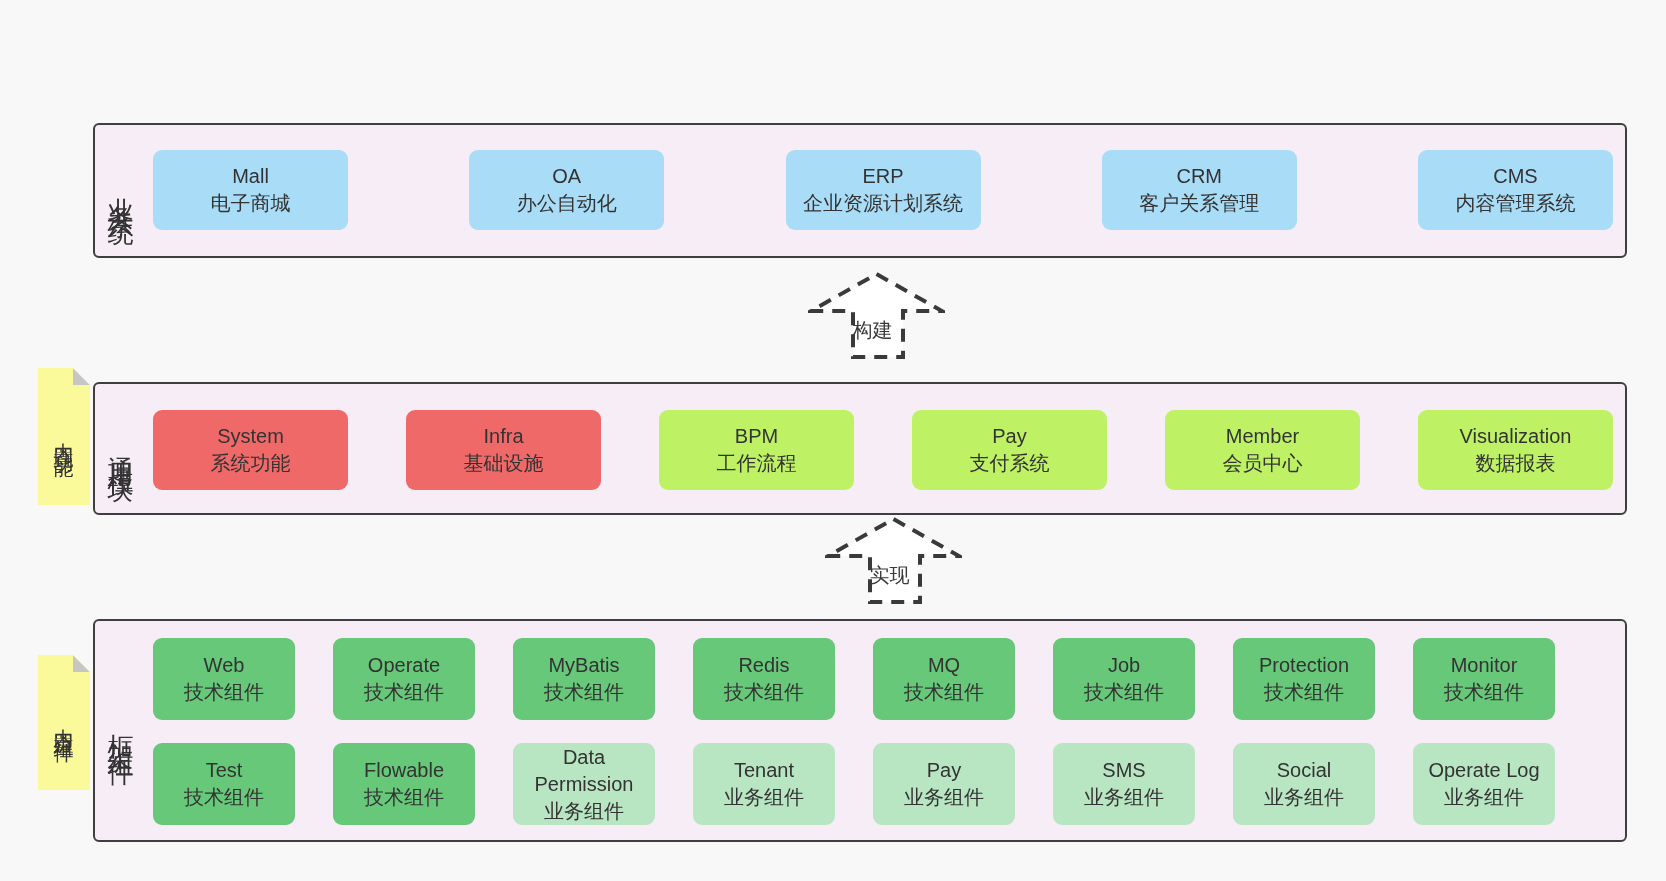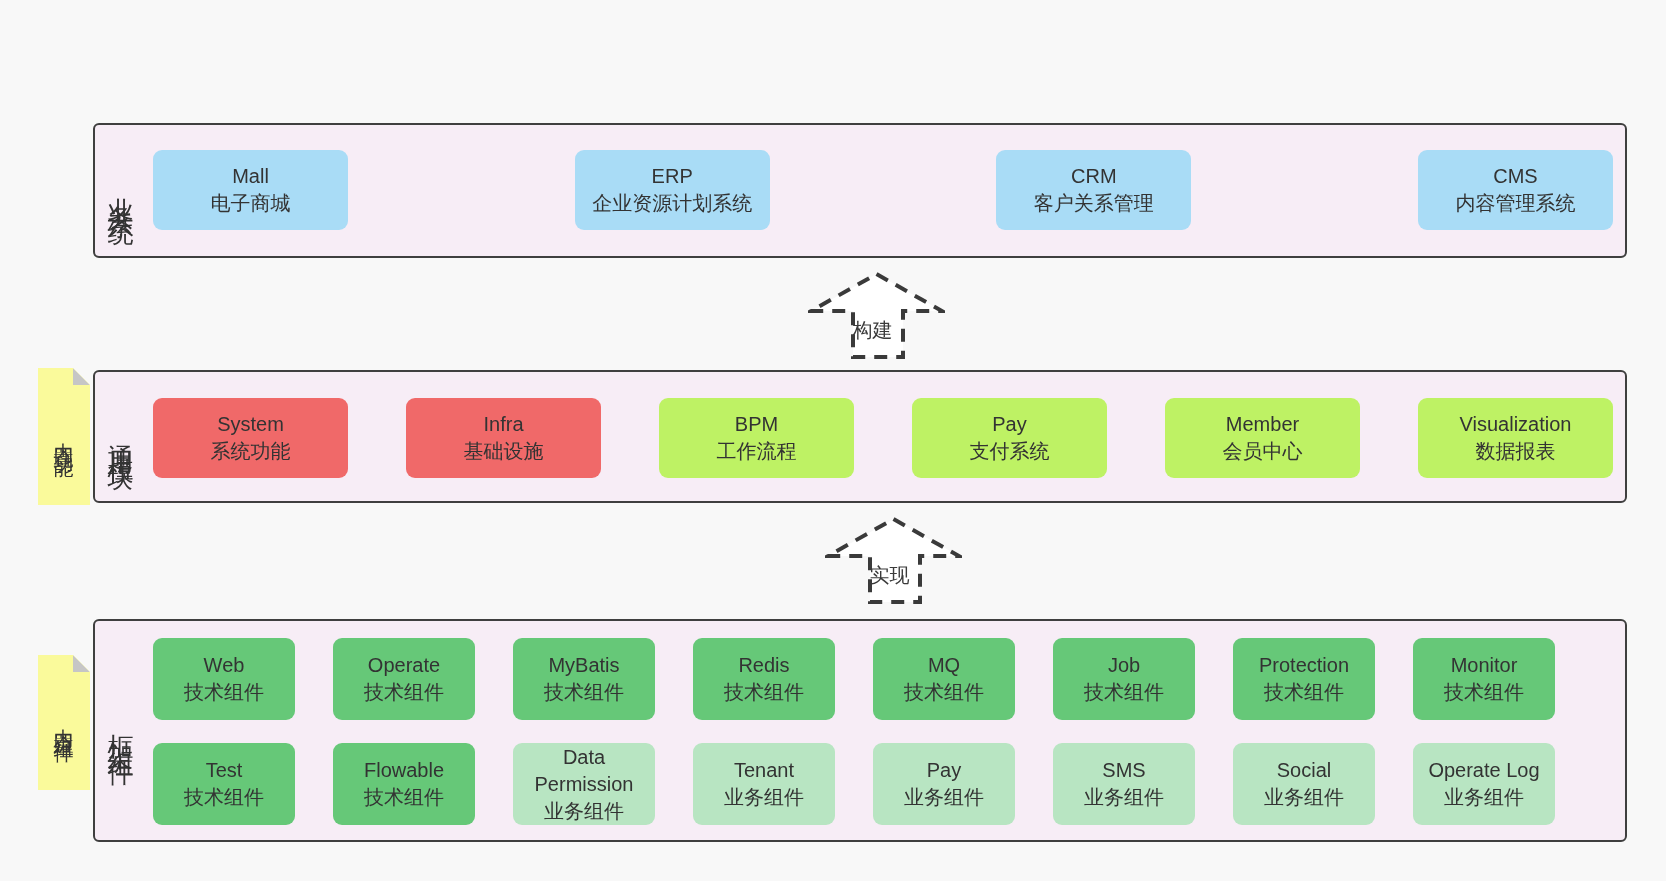--- a/index.html
+++ b/index.html
@@ -18,21 +18,21 @@
   
   .section {
     position: absolute;
     left: 93px;
     width: 1534px;
     background: #f7edf6;
     border: 2px solid #3f3f3f;
     border-radius: 6px;
   }
   .sec-business  { top: 123px; height: 135px; }
-  .sec-modules   { top: 370px; height: 133px; }
+  .sec-modules   { top: 382px; height: 133px; }
   .sec-framework { top: 619px; height: 223px; }
 
   .side-label {
     position: absolute;
     left: 4px; top: 0; bottom: 0;
     width: 44px;
     display: flex; align-items: center; justify-content: center;
   }
   .side-label span {
     writing-mode: vertical-rl;
@@ -128,20 +128,24 @@
   <div class="section sec-business">
     <div class="side-label">
       <span>业务系统</span>
     </div>
     <div class="box-row row-wide">
       <div class="box box-lg blue">
         <span>Mall</span>
         <span>电子商城</span>
       </div>
       <div class="box box-lg blue">
+        <span>OA</span>
+        <span>办公自动化</span>
+      </div>
+      <div class="box box-lg blue">
         <span>ERP</span>
         <span>企业资源计划系统</span>
       </div>
       <div class="box box-lg blue">
         <span>CRM</span>
         <span>客户关系管理</span>
       </div>
       <div class="box box-lg blue">
         <span>CMS</span>
         <span>内容管理系统</span>

